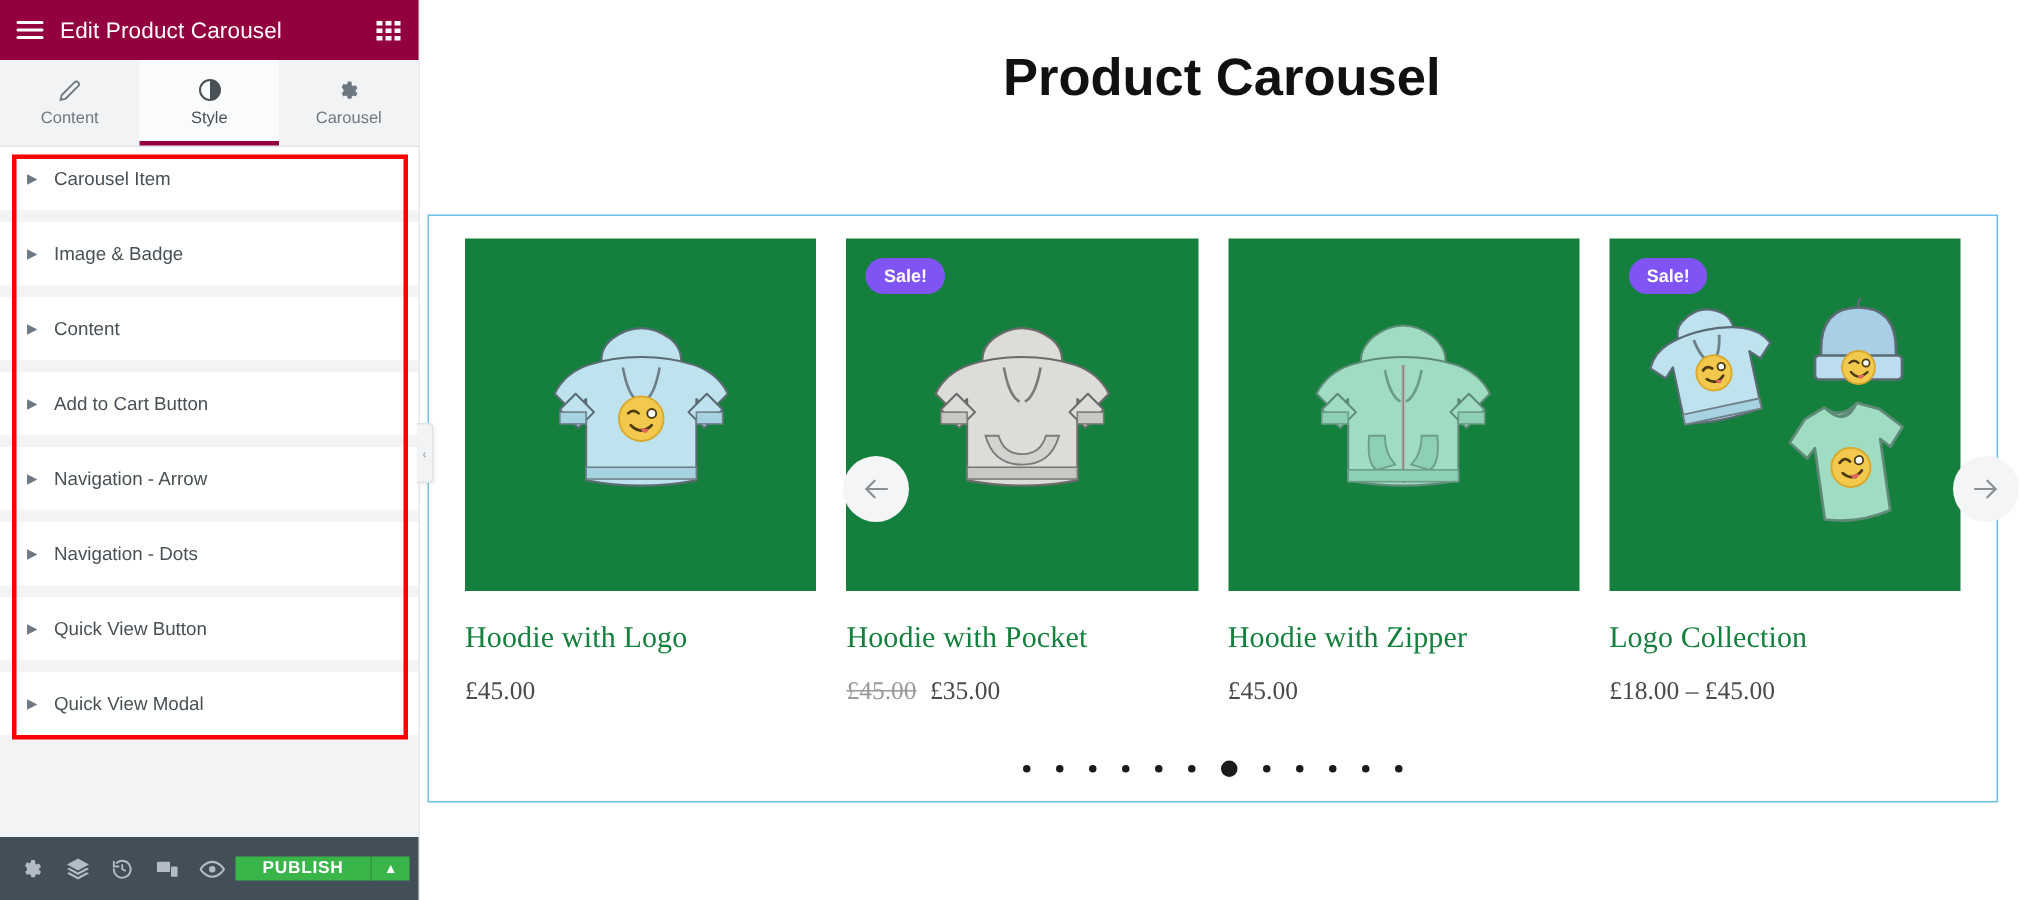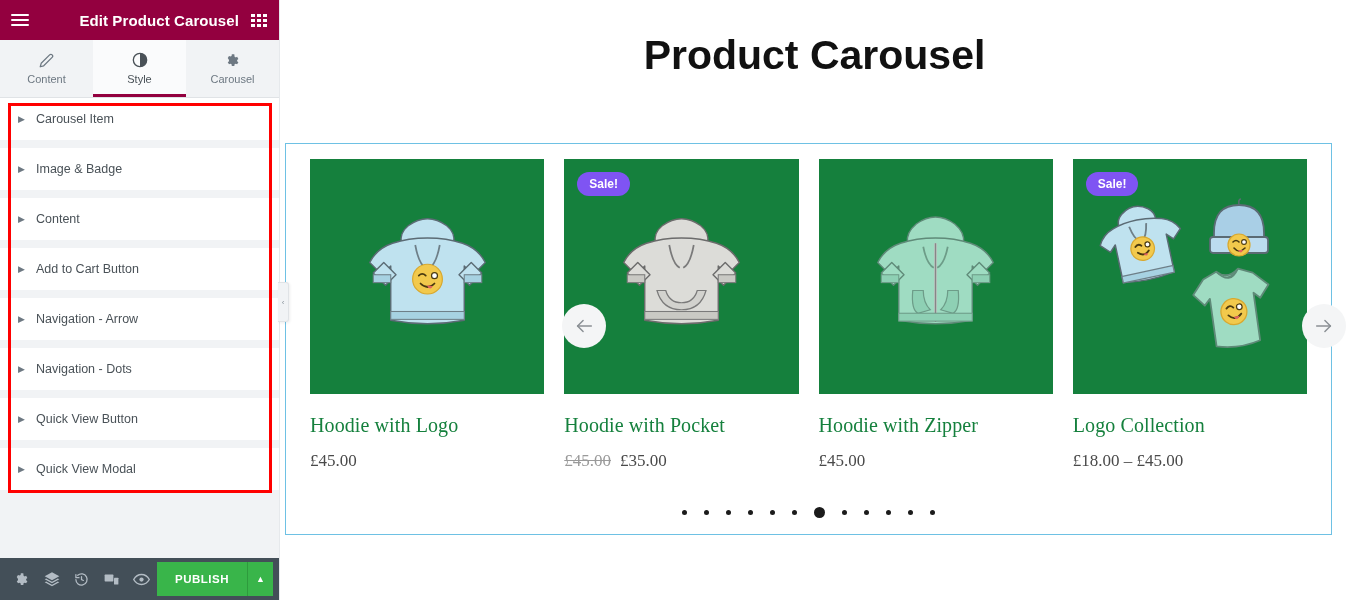--- a/index.html
+++ b/index.html
@@ -26,22 +26,22 @@
     position: relative;
   }
   .hdr-menu {
     width: 40px; height: 40px;
     display:flex; align-items:center; justify-content:center;
     cursor: pointer;
   }
   .hamburger { width:18px; }
   .hamburger i { display:block; height:2px; background:#fff; margin:3px 0; border-radius:1px;}
   #panel-title {
-    flex: 1; text-align:right;
-    color:#fff; font-size:15px; font-weight:bold;
+    flex: 1; text-align:left;
+    color:#fff; font-size:15px; font-weight:normal;
     letter-spacing:0.1px;
   }
   .hdr-grid {
     width: 40px; height:40px;
     display:flex; align-items:center; justify-content:center;
     cursor:pointer;
   }
   .griddots { display:grid; grid-template-columns:repeat(3,4px); grid-template-rows:repeat(3,3px); gap:2px;}
   .griddots span{ background:#fff; display:block; width:4px; height:3px;}
 
@@ -101,21 +101,21 @@
     gap: 2px;
   }
   .fbtn {
     width:30px; height:30px;
     display:flex; align-items:center; justify-content:center;
     cursor:pointer; color:#b3bcc4;
   }
   .fbtn svg { display:block; }
   #publish {
     margin-left:auto;
-    display:flex; height:34px; align-items:stretch;
+    display:flex; height:16px; align-items:stretch;
   }
   #publish .pub-main {
     background:#39b54a; color:#fff;
     font-size:11.5px; font-weight:bold; letter-spacing:0.5px;
     display:flex; align-items:center; justify-content:center;
     padding: 0 18px; cursor:pointer;
   }
   #publish .pub-arrow {
     background:#39b54a; color:#fff;
     width:26px; display:flex; align-items:center; justify-content:center;
@@ -135,21 +135,21 @@
     z-index:9; cursor:pointer;
     box-shadow: 1px 1px 3px rgba(0,0,0,0.07);
   }
 
   
   #preview {
     flex:1; height:600px; background:#fff; position:relative; overflow:hidden;
   }
   #page-title {
     text-align:center; margin-top:32px;
-    font-size:41px; font-weight:bold; color:#111;
+    font-size:35px; font-weight:bold; color:#111;
     font-family:"Liberation Sans", sans-serif;
   }
   #widget {
     position:absolute; left:5px; right:17px; top:143px;
     height: 392px;
     border:1px solid #6ec1e4;
     background:#fff;
   }
   #carousel {
     display:flex; padding: 15px 14px 0 14px;

